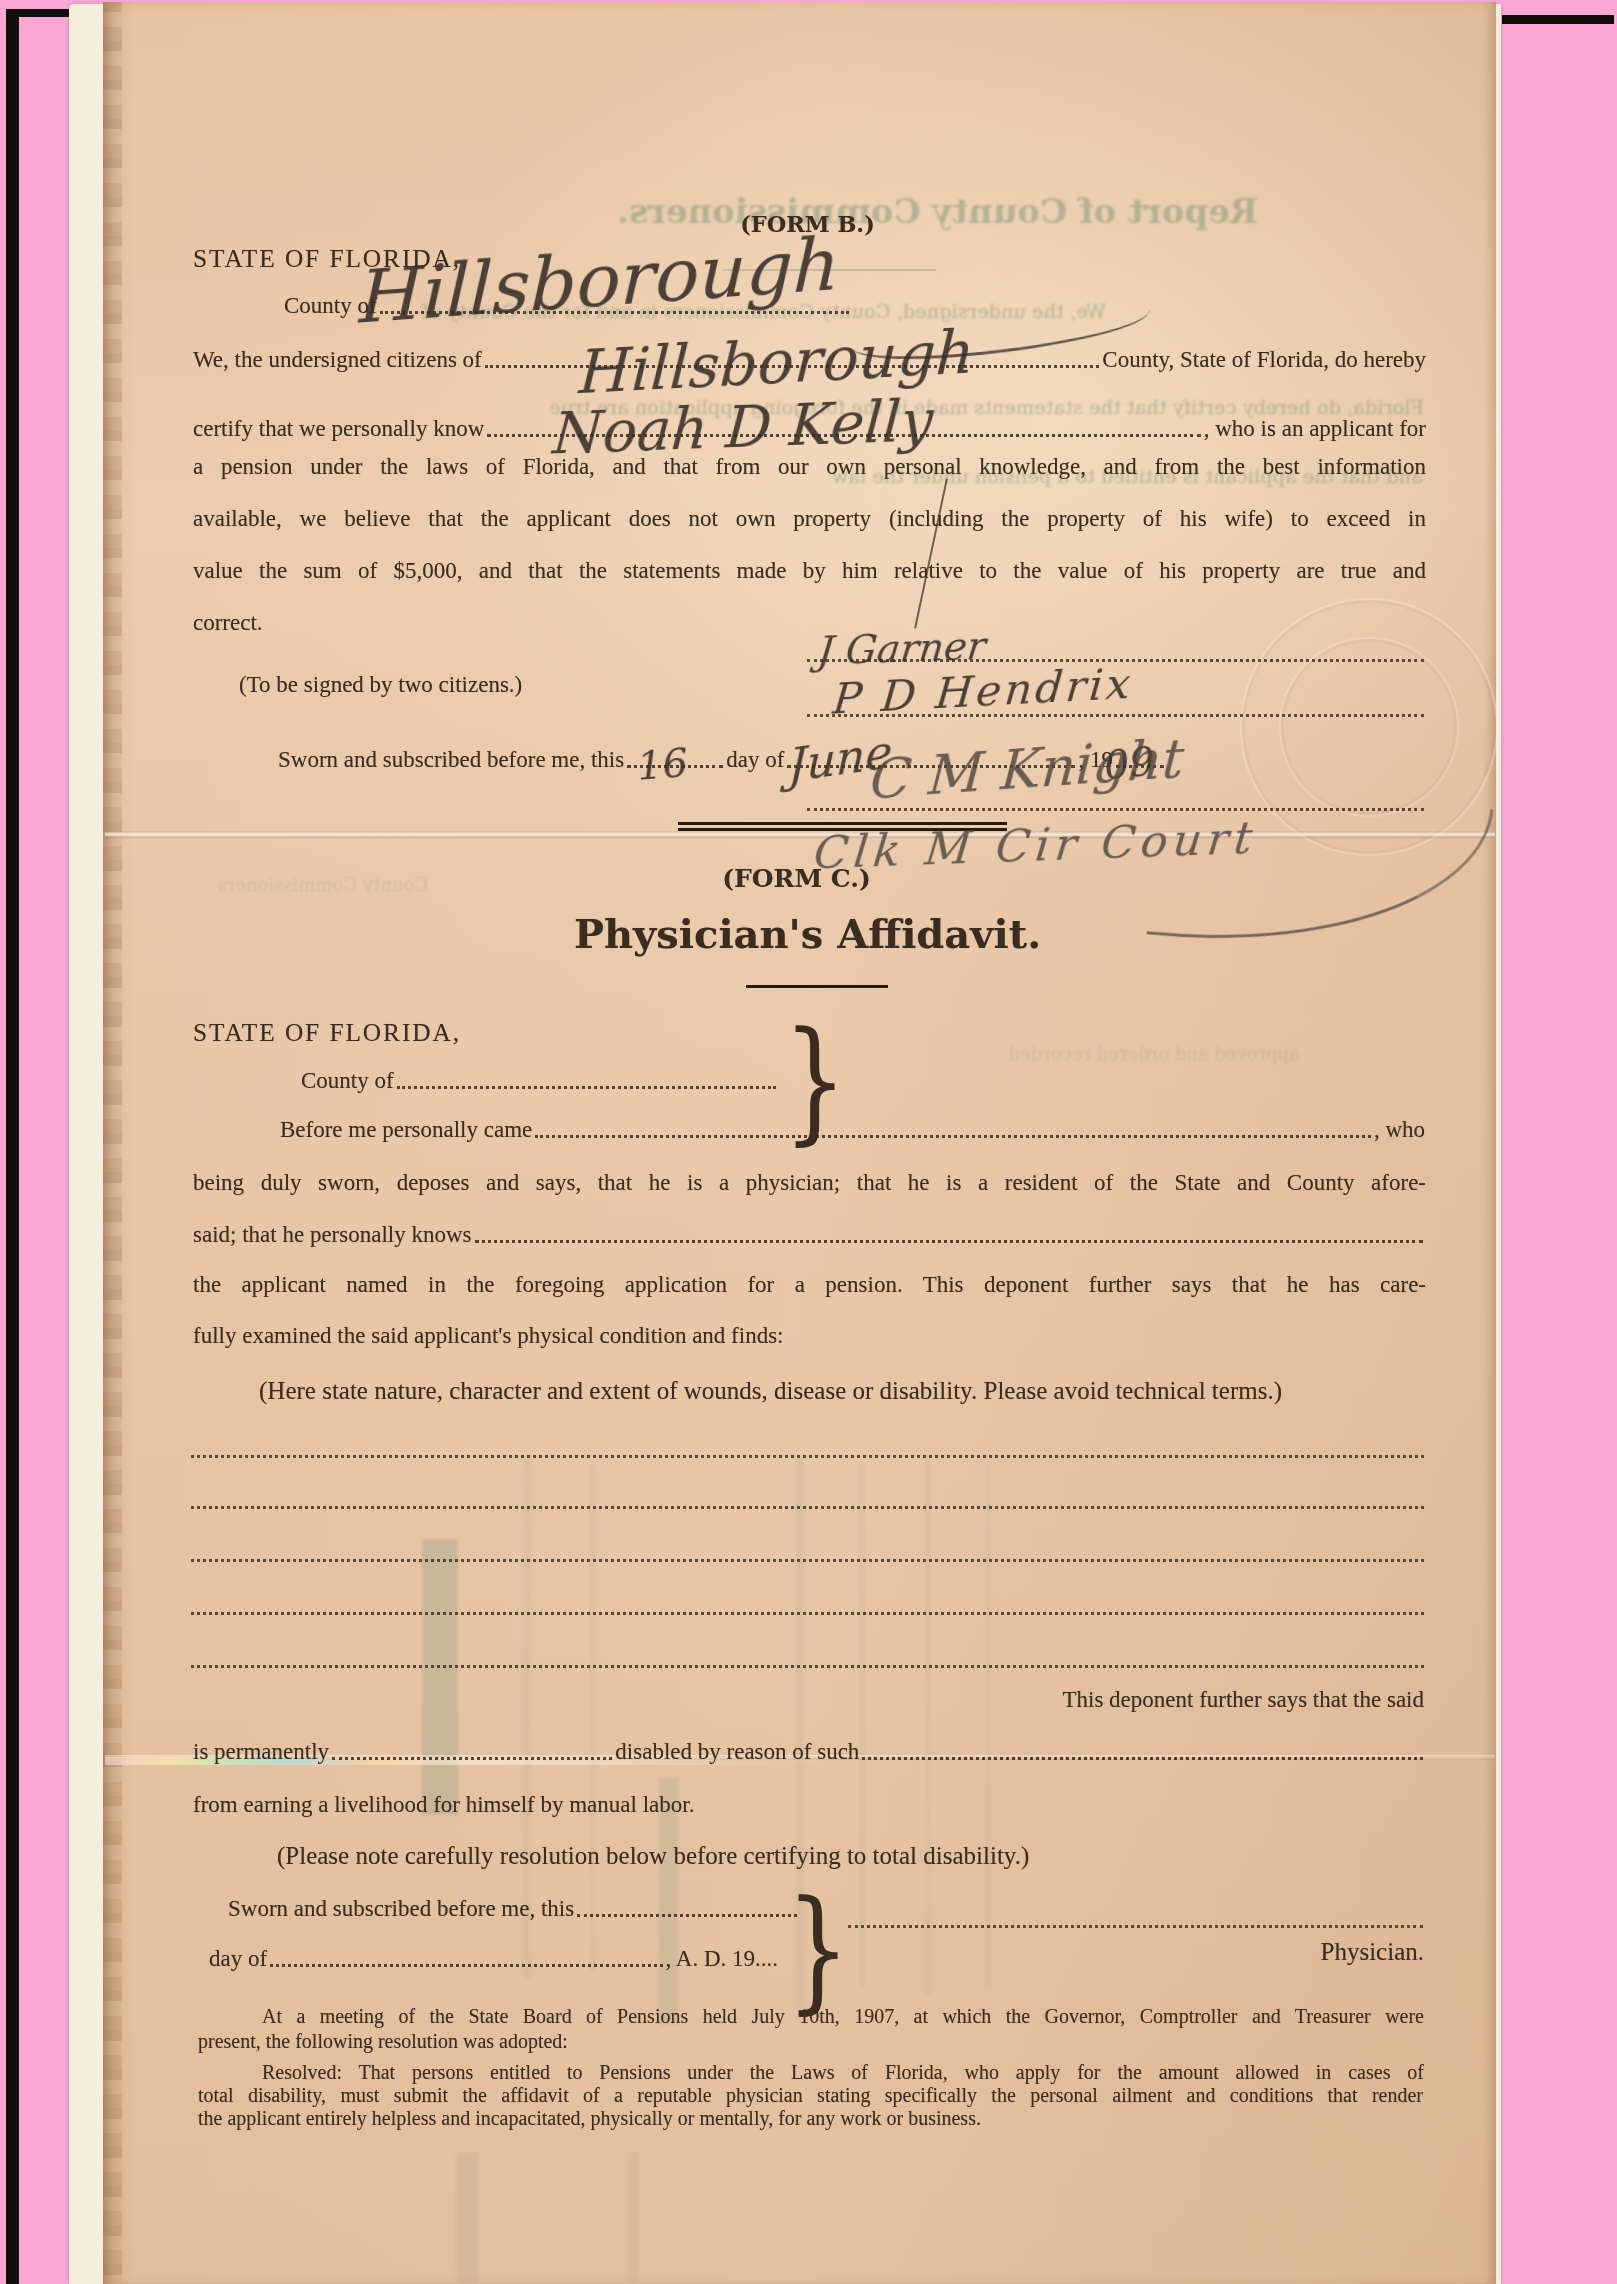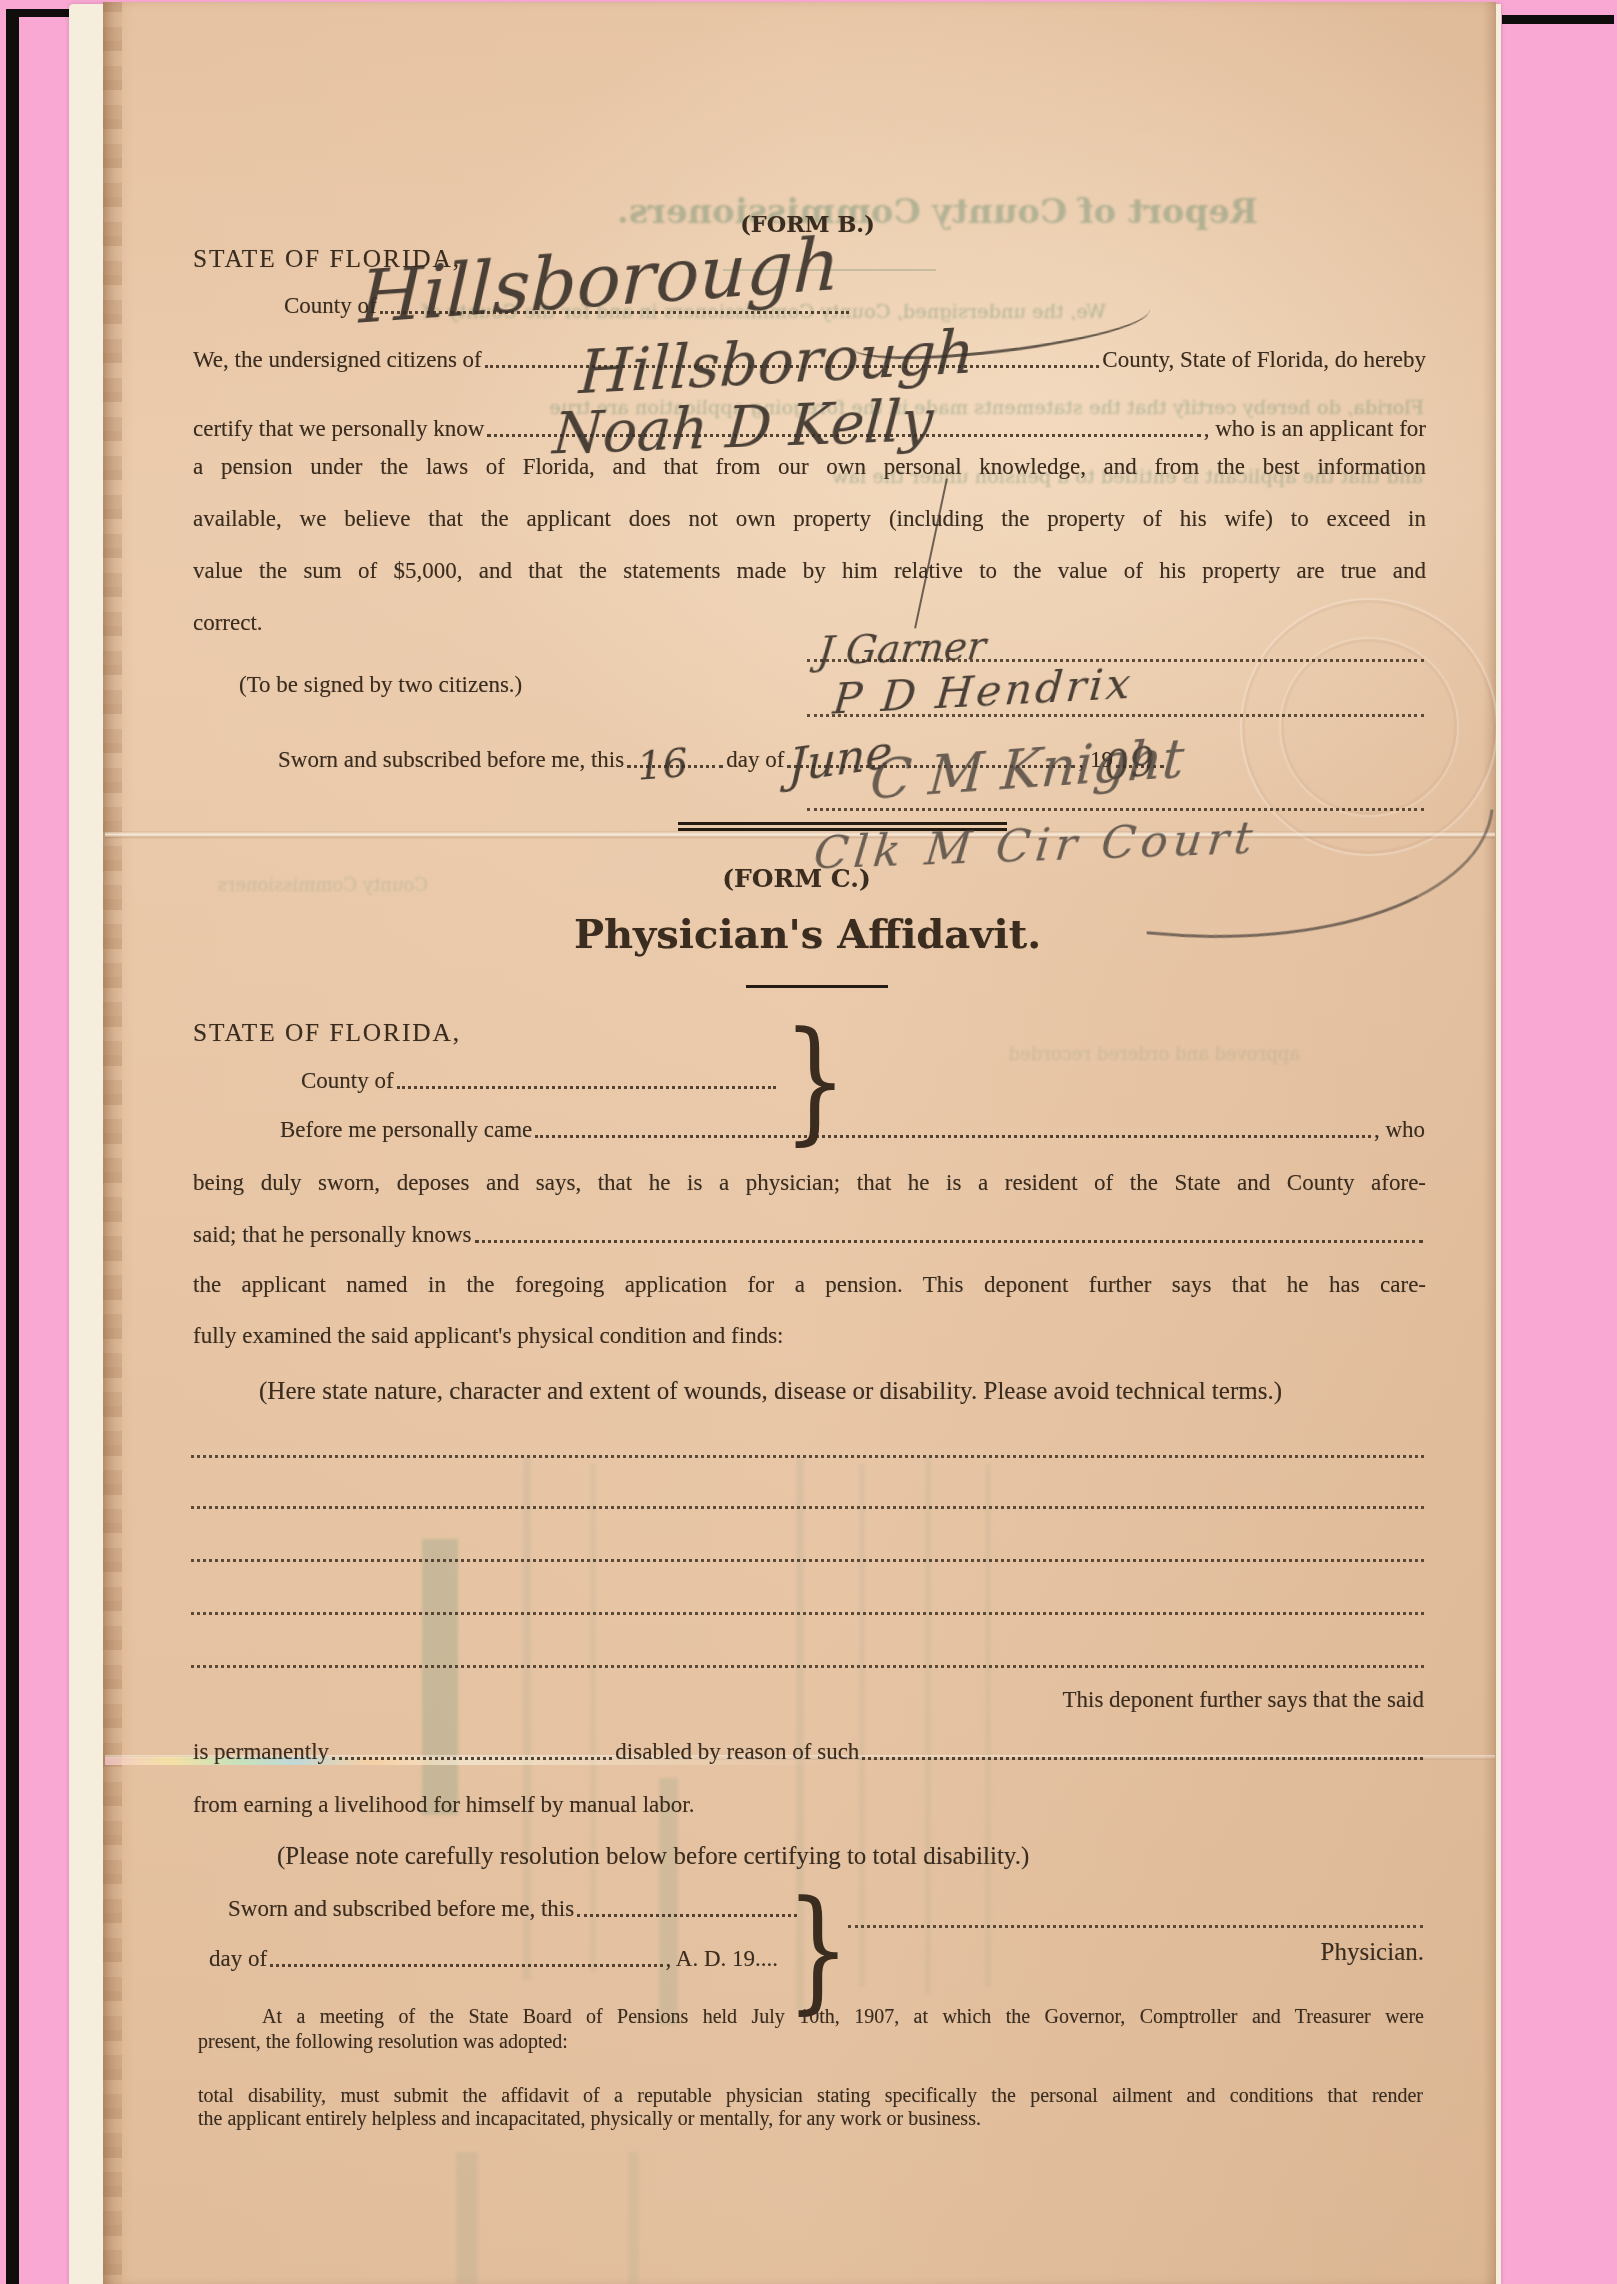--- a/index.html
+++ b/index.html
@@ -205,17 +205,18 @@
     <span class="dots"></span>
     <span>, A. D. 19....</span>
   </div>
   <div class="brace" style="left:786px;top:1872px;">}</div>
 
   <div class="dotline" style="left:848px;top:1925px;width:575px;"></div>
   <div class="print right sz-note" style="left:938px;top:1938px;width:486px;">Physician.</div>
 
   <div class="print jline sz-small" style="left:262px;top:2005px;width:1162px;">At a meeting of the State Board of Pensions held July 10th, 1907, at which the Governor, Comptroller and Treasurer were</div>
   <div class="print sz-small" style="left:198px;top:2030px;">present, the following resolution was adopted:</div>
+  <div class="print jline sz-small" style="left:262px;top:2061px;width:1162px;">Resolved:  That persons entitled to Pensions under the Laws of Florida, who apply for the amount allowed in cases of</div>
   <div class="print jline sz-small" style="left:198px;top:2084px;width:1225px;">total disability, must submit the affidavit of a reputable physician stating specifically the personal ailment and conditions that render</div>
   <div class="print sz-small" style="left:198px;top:2107px;">the applicant entirely helpless and incapacitated, physically or mentally, for any work or business.</div>
 
 </div>
 
 
 </body></html>

